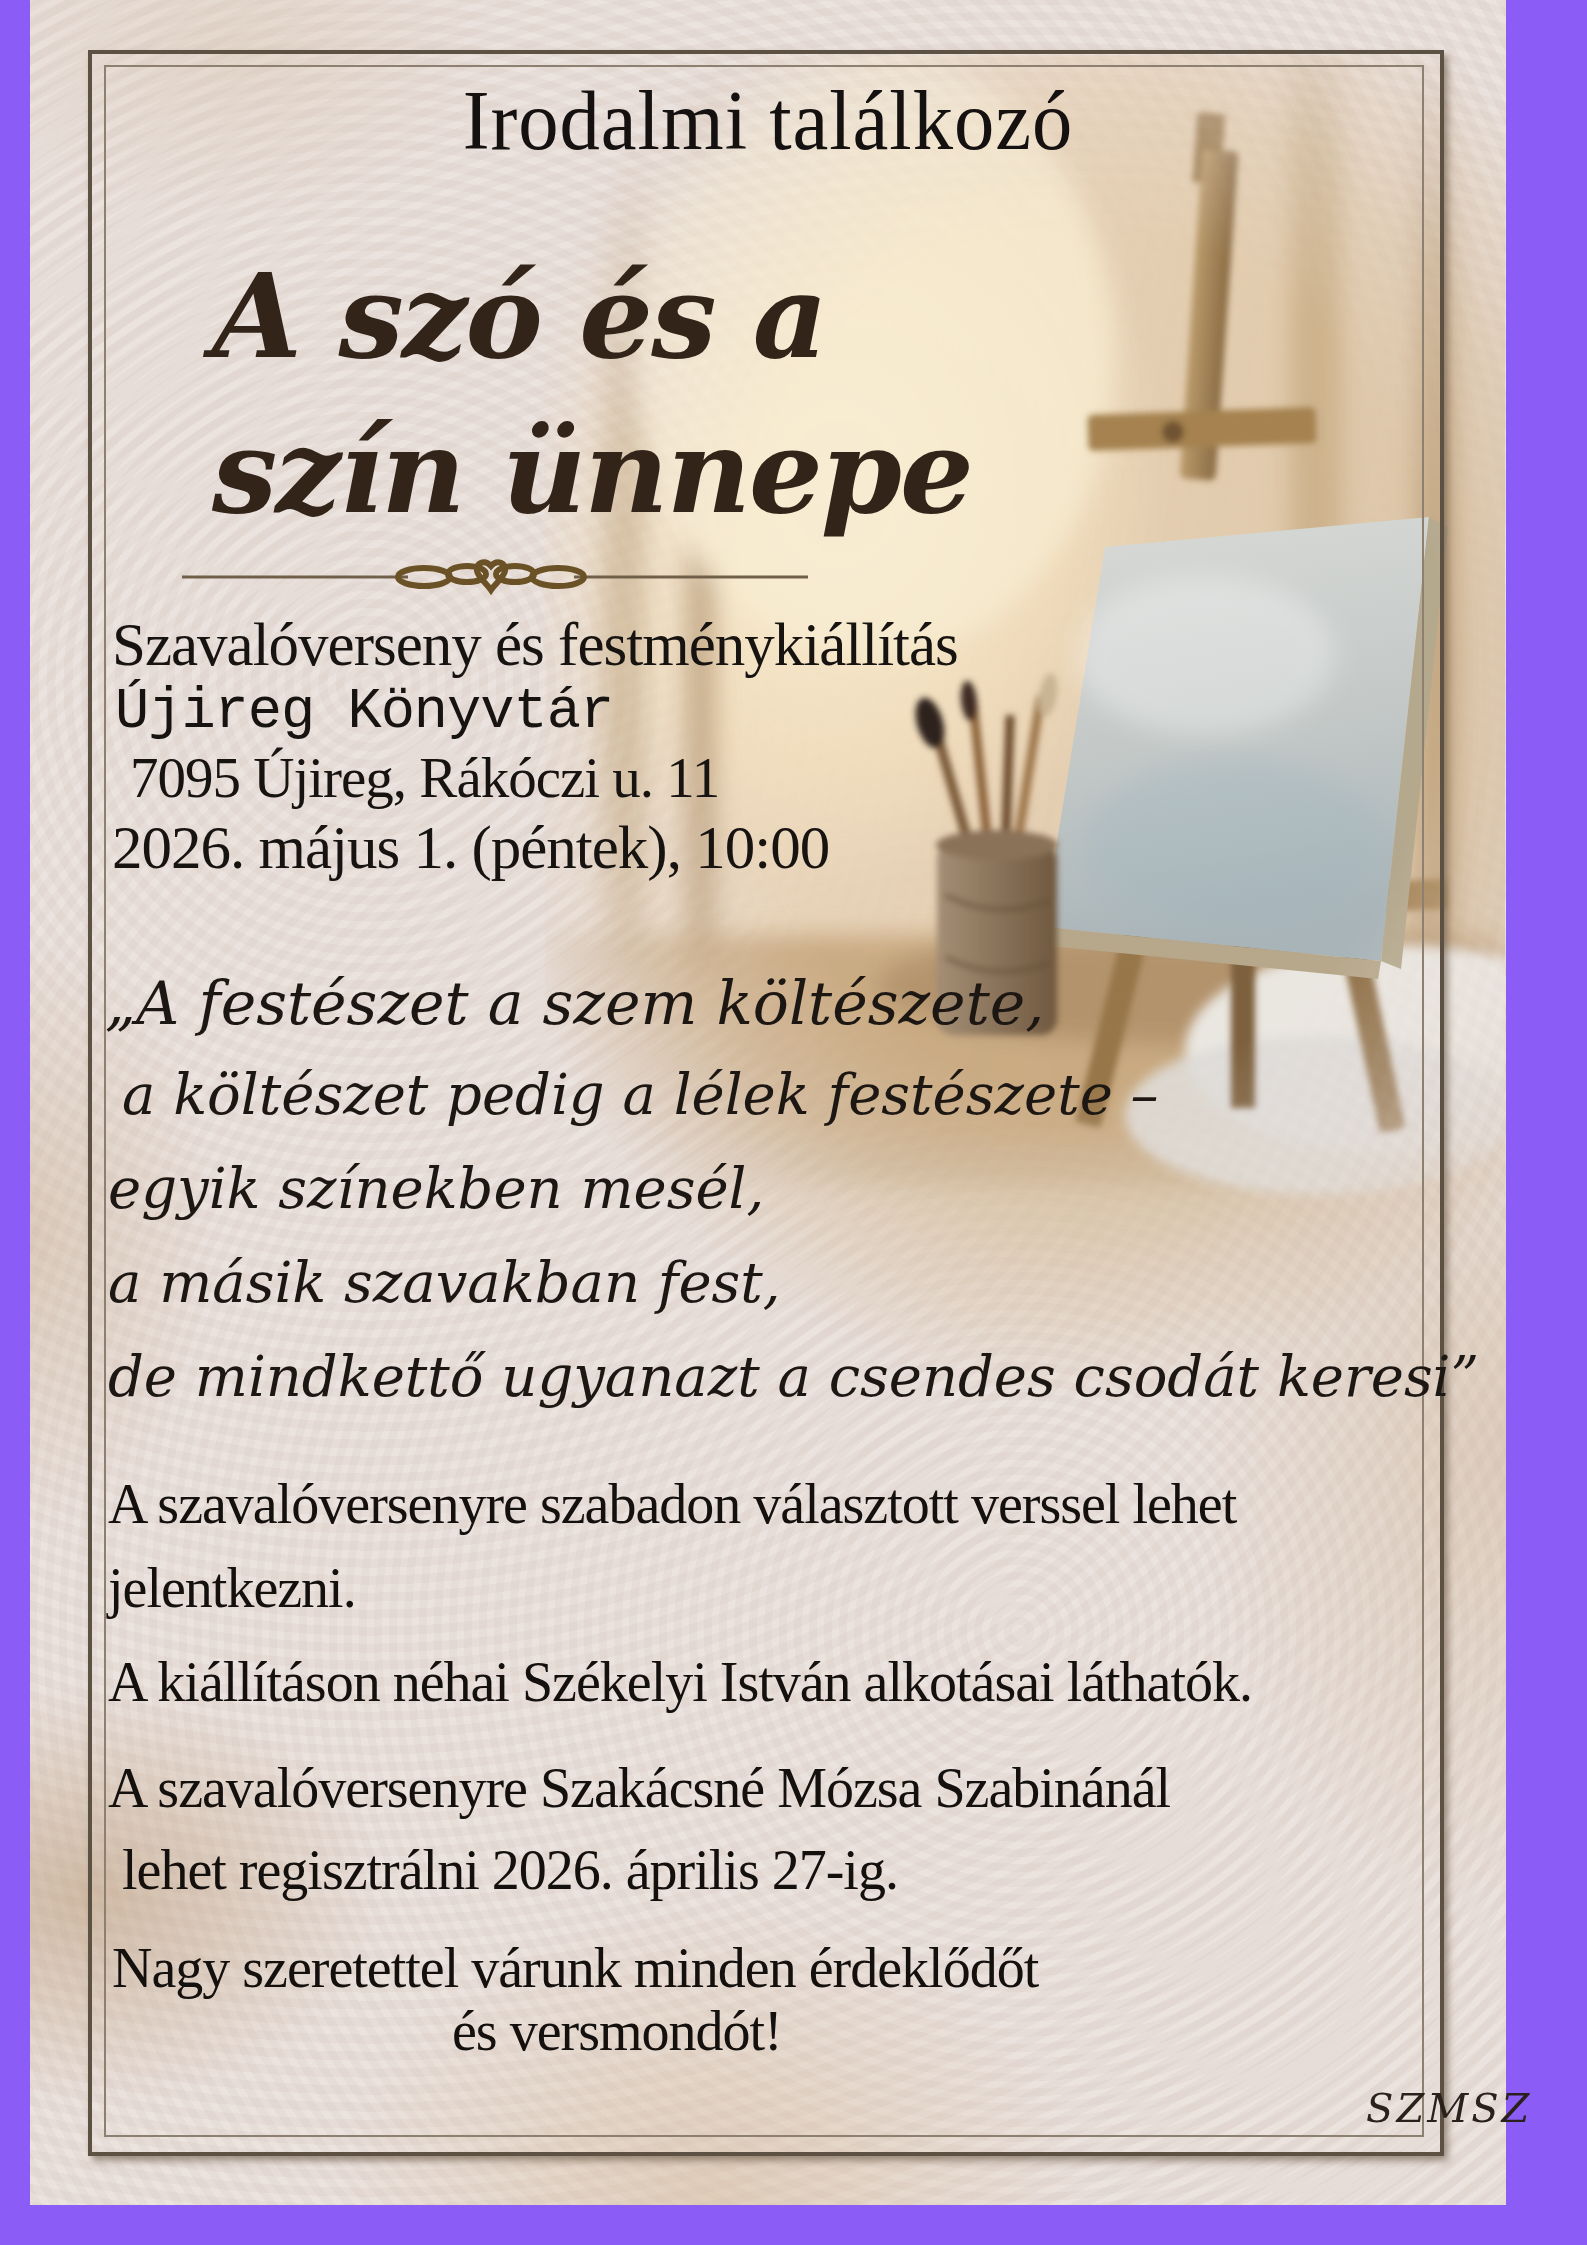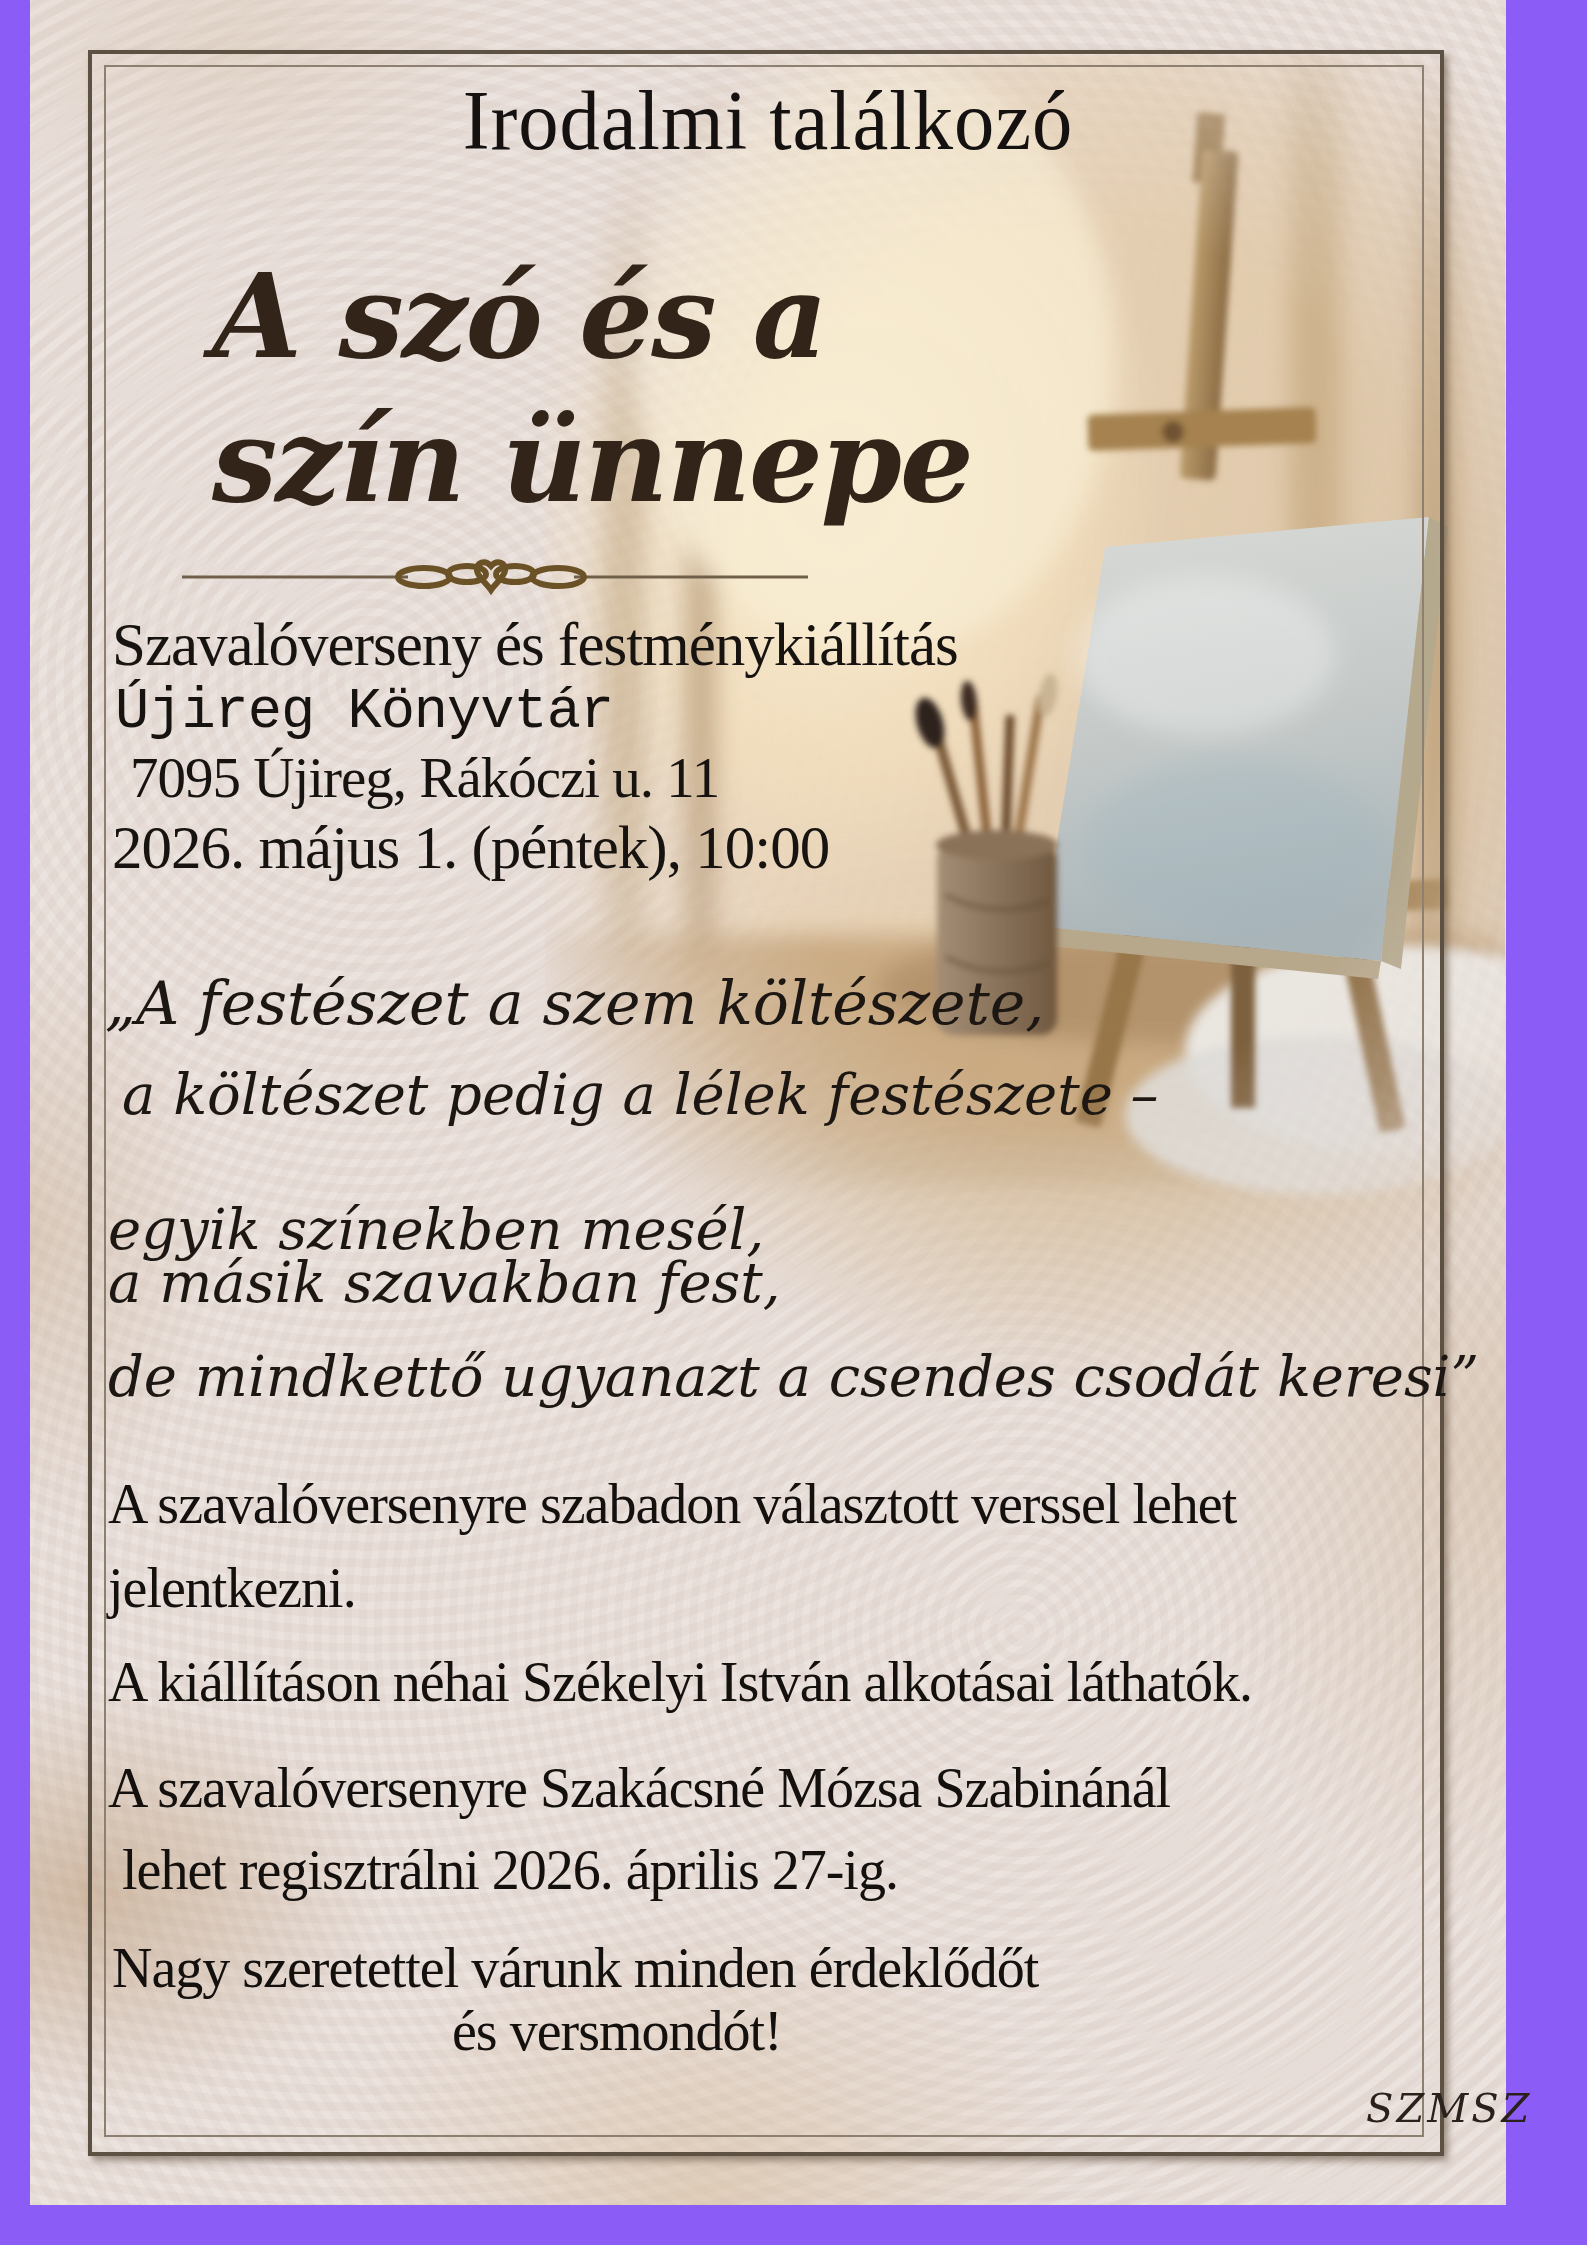--- a/index.html
+++ b/index.html
@@ -33,32 +33,32 @@
   .frame-outer{position:absolute;left:88px;top:50px;width:1348px;height:2098px;
     border:4px solid #5d5144;box-shadow:4px 5px 7px rgba(96,78,60,0.55);}
   .frame-inner{position:absolute;left:104px;top:65px;width:1316px;height:2068px;
     border:2px solid #8e8071;}
 
   .txt{position:absolute;white-space:nowrap;color:#171310;}
   .title{left:30px;top:72px;width:1476px;text-align:center;font-size:84px;
          letter-spacing:1px;transform:scaleX(.96);color:#141110;}
   .script-big{font-family:"DejaVu Serif", serif;font-style:italic;font-weight:600;
          color:#33241a;font-size:116px;letter-spacing:-2px;}
-  .s1{left:212px;top:248px;} .s2{left:212px;top:392px;}
+  .s1{left:212px;top:248px;} .s2{left:212px;top:403px;}
 
   .ev{font-size:57px;letter-spacing:-1px;}
   .ev-sub{left:112px;top:610px;font-size:61px;}
   .ev-venue{left:115px;top:680px;font-family:Liberation Mono, monospace;}
   .ev-addr{left:130px;top:745px;}
   .ev-date{left:112px;top:813px;font-size:61px;}
 
   .quote{font-family:"DejaVu Serif", serif;font-style:italic;font-size:56px;color:#1d1713;}
   .q1{left:105px;top:968px;font-size:60px;}
   .q2{left:122px;top:1062px;}
-  .q3{left:108px;top:1156px;margin-top:41px;}
+  .q3{left:108px;top:1156px;}
   .q4{left:108px;top:1250px;}
   .q5{left:108px;top:1344px;}
 
   .body-line{font-size:56px;letter-spacing:-1px;color:#14100e;}
   .p1a{left:108px;top:1472px;} .p1b{left:108px;top:1556px;}
   .p2{left:108px;top:1650px;}
   .p3a{left:108px;top:1756px;} .p3b{left:122px;top:1838px;}
   .p4a{left:112px;top:1936px;} .p4b{left:452px;top:1976px;margin-top:23px;}
 
   .signature{left:1366px;top:2085px;font-family:"DejaVu Serif", serif;font-style:italic;

